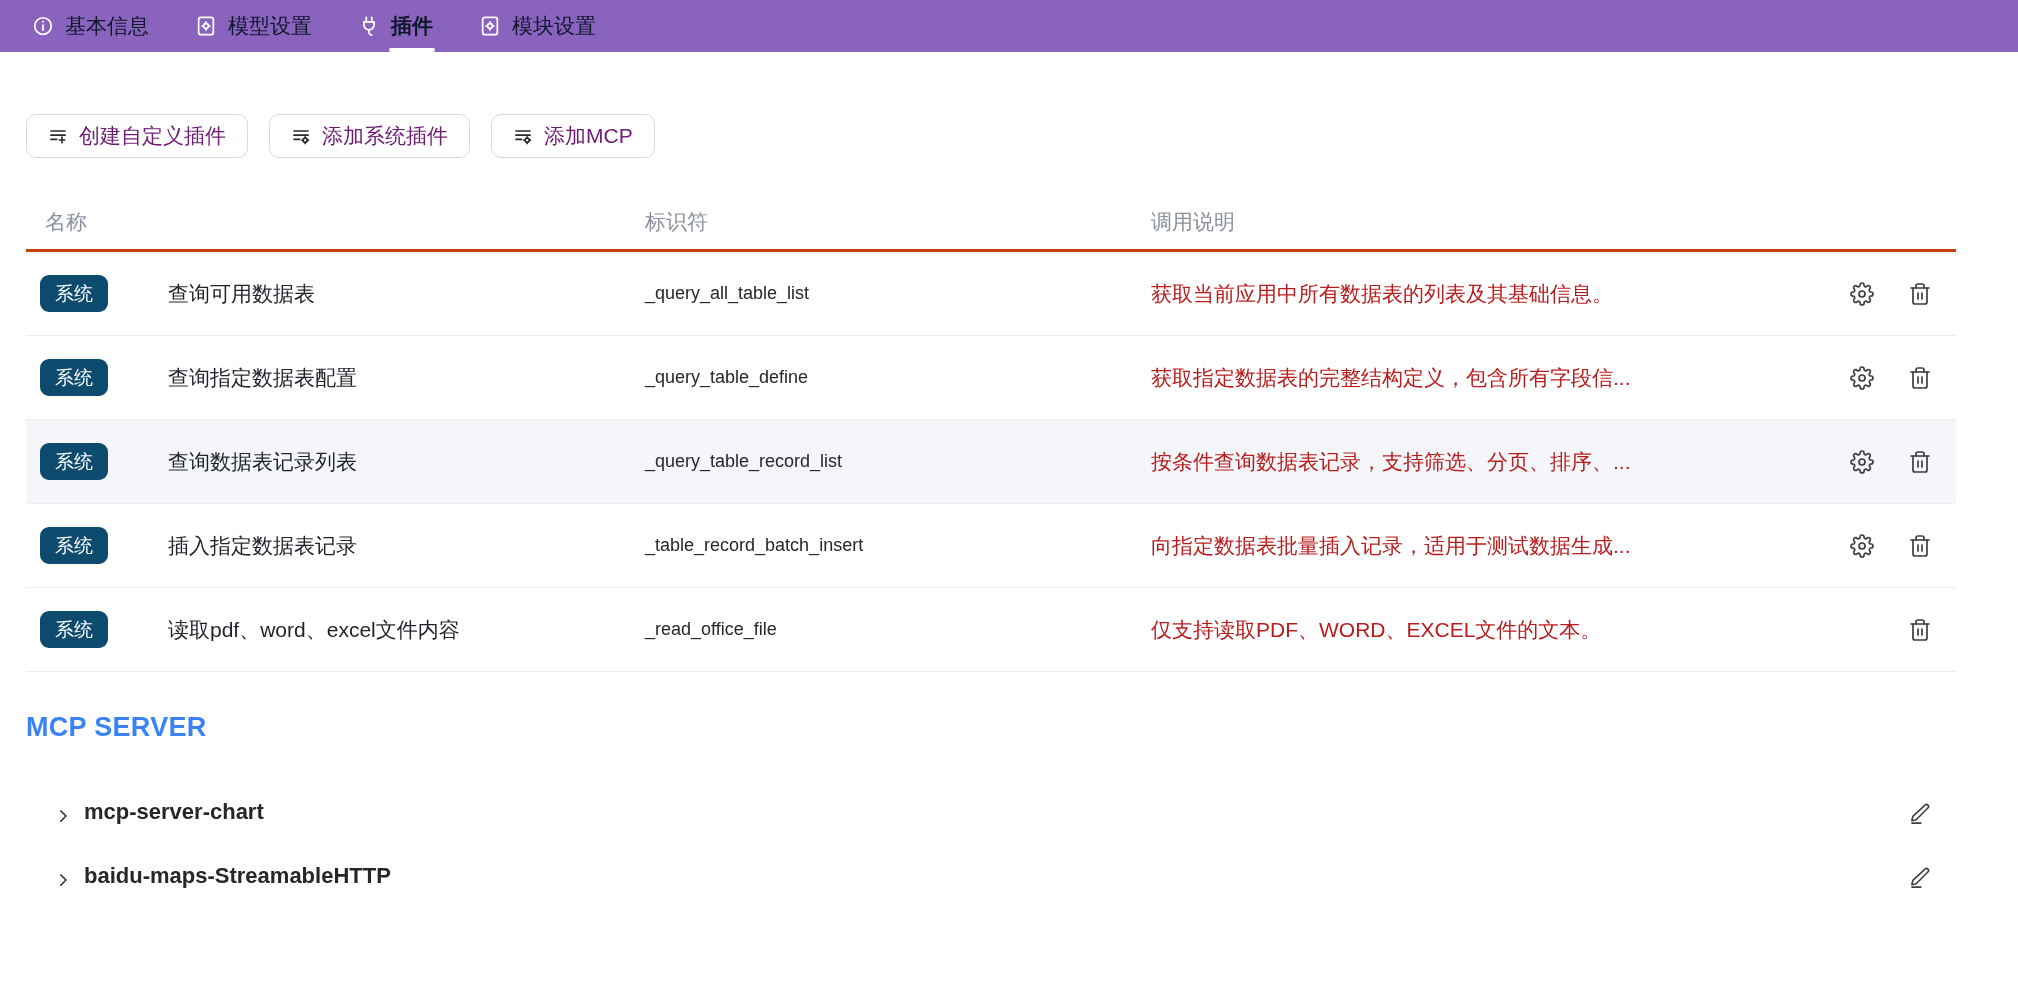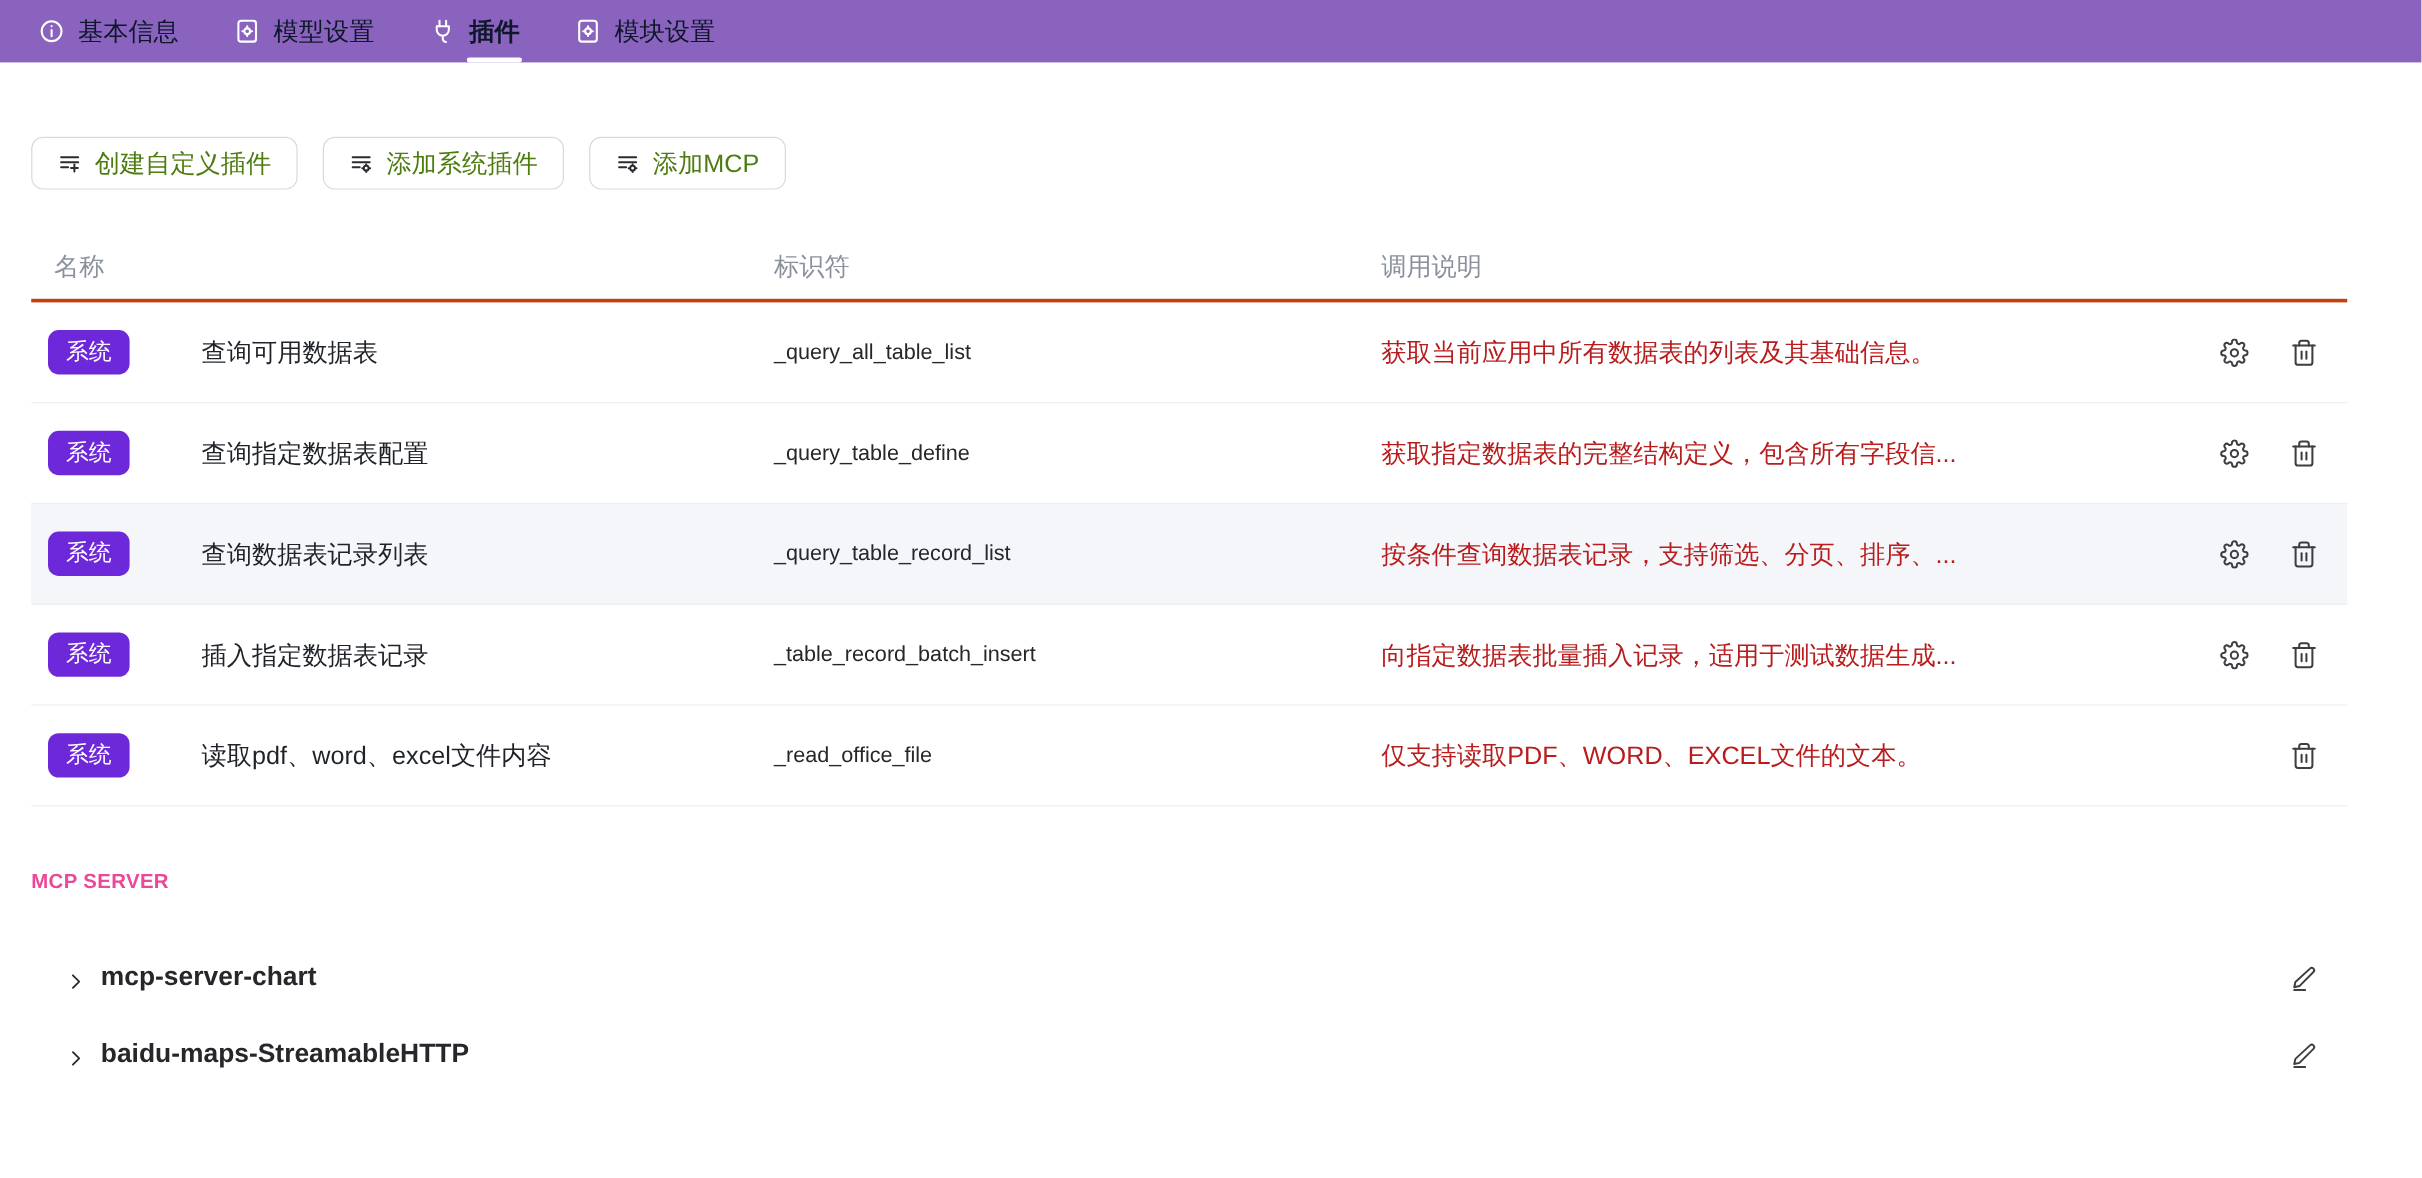--- a/index.html
+++ b/index.html
@@ -14,41 +14,41 @@
   .nav-tab.active { font-weight:700; }
   .nav-tab.active::after { content:""; position:absolute; left:33px; right:0; bottom:0;
                            height:4px; background:#ffffff; border-radius:2px; }
 
   
   .content { padding:0 62px 0 26px; }
 
   .toolbar { margin-top:62px; display:flex; gap:21px; }
   .btn { height:44px; display:inline-flex; align-items:center; gap:11px; padding:4px 21px;
          background:#ffffff; border:1px solid #d7d9de; border-radius:10px;
-         font-size:21px; color:#4d7c0f; cursor:pointer; white-space:nowrap; }
+         font-size:21px; color:#701a75; cursor:pointer; white-space:nowrap; }
   .btn .bicon { width:20px; height:20px; display:block; }
 
   
   .tbl { margin-top:36px; }
   .tr { display:grid; grid-template-columns:619px 506px 675px 130px; align-items:center; }
   .thead { height:58px; border-bottom:3px solid #c2410c; color:#8a909c; font-size:21px; }
   .thead .th-name { padding-left:19px; }
   .trow { height:84px; border-bottom:1px solid #eceef2; cursor:pointer; }
   .trow.hl { background:#f4f6fa; }
   .cell-name { display:flex; align-items:center; padding-left:14px; }
-  .badge { background:#6d28d9; color:#ffffff; font-size:19px; line-height:1;
+  .badge { background:#0c4a6e; color:#ffffff; font-size:19px; line-height:1;
            padding:9px 15px; border-radius:9px; flex:0 0 auto; }
   .name-text { margin-left:60px; font-size:21px; color:#1f2329; }
   .cell-ident { font-size:18px; color:#26262b; }
   .cell-desc { font-size:21px; color:#b91c1c; white-space:nowrap; overflow:hidden; }
   .cell-actions { display:flex; justify-content:flex-end; align-items:center; gap:34px; padding-right:24px; }
   .aicon { width:24px; height:24px; display:block; cursor:pointer; }
 
   
-  .mcp-heading { margin-top:53px; font-size:17px; font-weight:700; color:#ec4899; letter-spacing:0.3px; }
+  .mcp-heading { margin-top:40px; font-size:27px; font-weight:700; color:#3b82f6; letter-spacing:0.3px; }
   .mcp-list { margin-top:18px; }
   .mcp-row { height:64px; display:flex; align-items:flex-end; padding-left:28px; padding-right:24px; cursor:pointer; }
   .mcp-chevron { width:18px; height:18px; display:block; flex:0 0 auto; }
   .mcp-name { margin-left:12px; font-size:22px; font-weight:700; color:#26262b; }
   .mcp-edit { margin-left:auto; width:23px; height:23px; display:block; cursor:pointer; }
 </style>
 </head>
 <body>
 
 <div class="nav">

